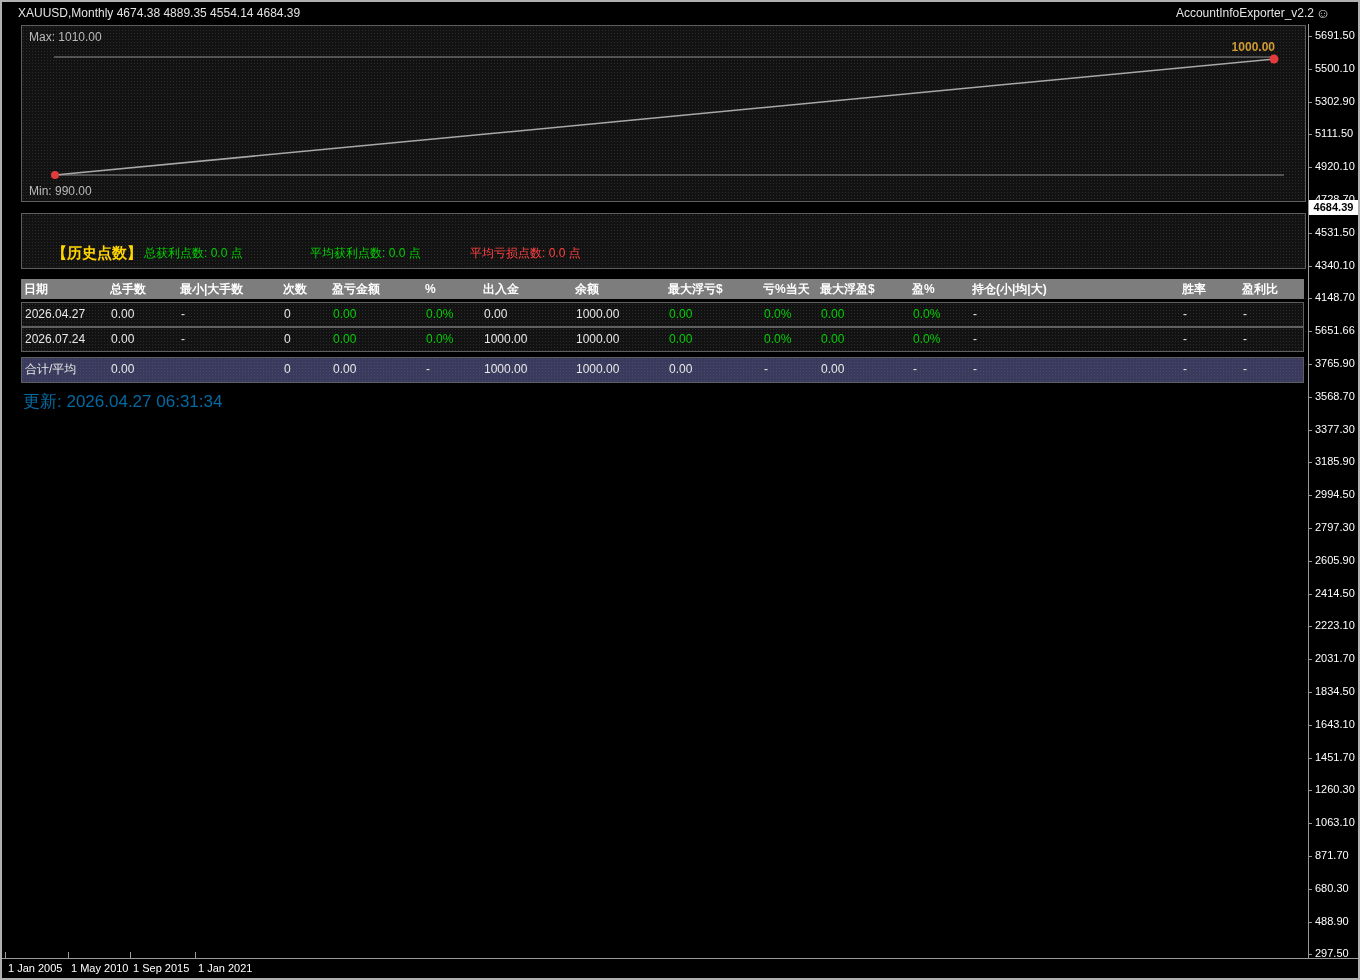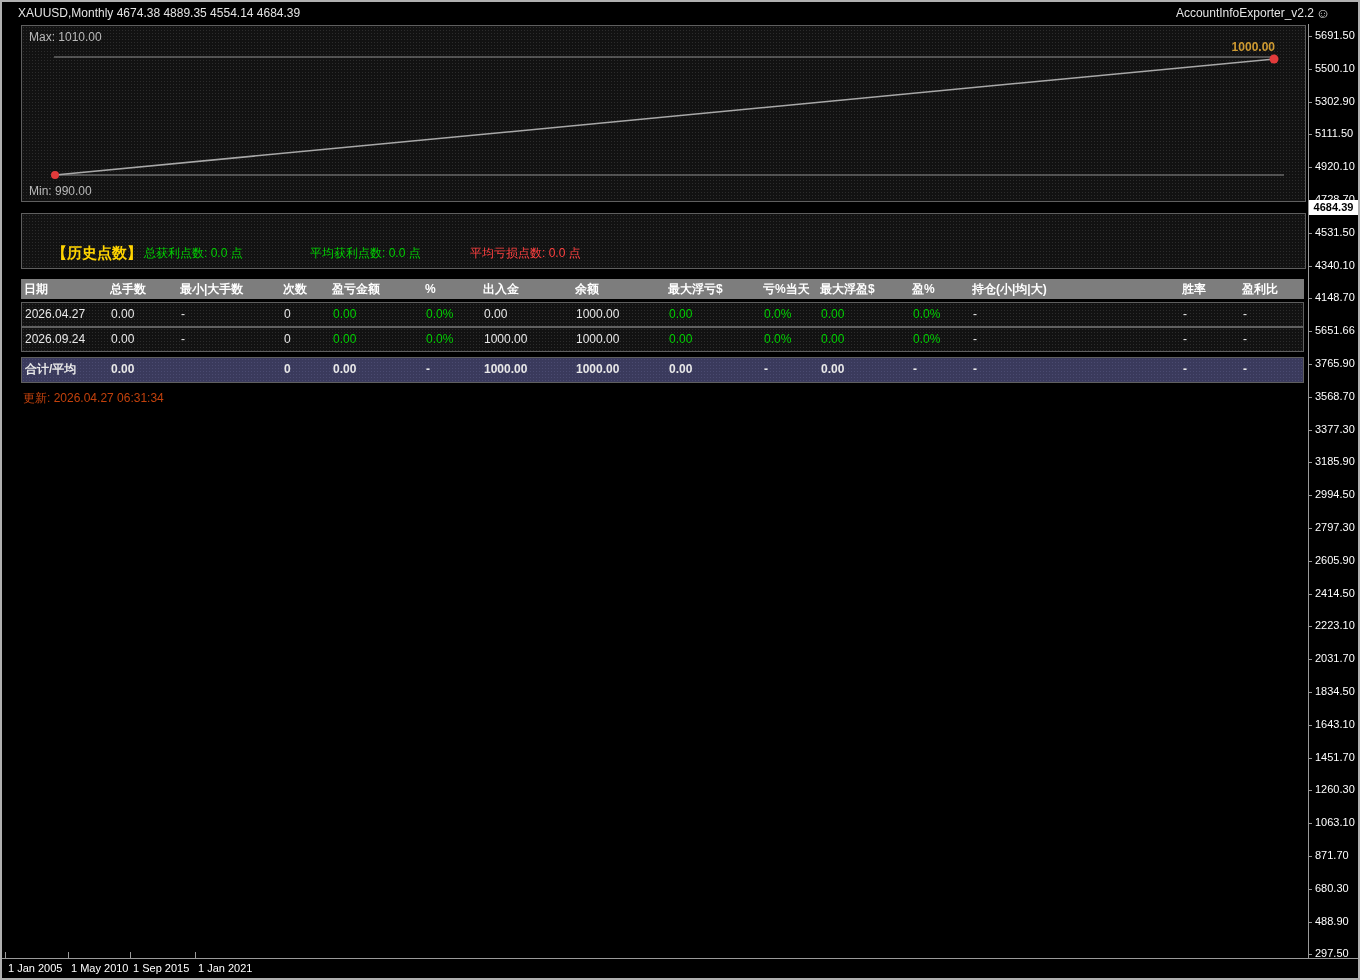--- a/index.html
+++ b/index.html
@@ -25,21 +25,21 @@
 
   .tblhead{position:absolute;left:19px;top:277px;width:1283px;height:20px;background:#7d7d7d;
            display:flex;color:#fff;font-size:12px;font-weight:700;line-height:20px;
            box-sizing:border-box;padding-left:3px;}
   .trow{position:absolute;left:19px;width:1283px;height:25px;border:1px solid #5f5f5f;
         display:flex;font-size:12px;line-height:23px;box-sizing:border-box;padding-left:3px;color:#e8e8e8;}
   .trow.total{background-color:#3a3a5c;
         background-image:radial-gradient(#4a4a70 0.8px, transparent 0.9px);background-size:3px 3px;}
   .cell{flex:0 0 auto;overflow:hidden;white-space:nowrap;}
 
-  .update{position:absolute;left:21px;top:388px;color:#c2410c;font-size:12px;text-align:center;}
+  .update{position:absolute;left:21px;top:388px;color:#0369a1;font-size:17px;text-align:center;}
 
   .vaxis{position:absolute;left:1306px;top:22px;width:50px;height:934px;}
   .vaxis-line{position:absolute;left:1306px;top:22px;width:1px;height:934px;background:#9a9a9a;}
   .plabel{position:absolute;left:1313px;color:#fff;font-size:11px;line-height:13px;white-space:nowrap;}
   .ptick{position:absolute;left:1306px;width:4px;height:1px;background:#9a9a9a;}
   .pricebox{position:absolute;left:1307px;top:198px;width:49px;height:15px;background:#fff;color:#000;
             font-size:11px;font-weight:700;line-height:15px;text-align:center;z-index:5;}
 
   .haxis{position:absolute;left:0;top:948px;width:1356px;height:28px;}
   .haxis-line{position:absolute;left:0;top:956px;width:1356px;height:1px;background:#9a9a9a;}
@@ -108,37 +108,37 @@
         <span class="cell" style="width: 93px; color: rgb(232, 232, 232);">1000.00</span>
         <span class="cell" style="width: 95px; color: rgb(0, 207, 0);">0.00</span>
         <span class="cell" style="width: 57px; color: rgb(0, 207, 0);">0.0%</span>
         <span class="cell" style="width: 92px; color: rgb(0, 207, 0);">0.00</span>
         <span class="cell" style="width: 60px; color: rgb(0, 207, 0);">0.0%</span>
         <span class="cell" style="width: 210px; color: rgb(232, 232, 232);">-</span>
         <span class="cell" style="width: 60px; color: rgb(232, 232, 232);">-</span>
         <span class="cell" style="width: 60px; color: rgb(232, 232, 232);">-</span>
       </div>
       <div class="trow dots" style="top: 325px;">
-        <span class="cell" style="width: 86px; color: rgb(232, 232, 232);">2026.09.24</span>
+        <span class="cell" style="width: 86px; color: rgb(232, 232, 232);">2026.07.24</span>
         <span class="cell" style="width: 70px; color: rgb(232, 232, 232);">0.00</span>
         <span class="cell" style="width: 103px; color: rgb(232, 232, 232);">-</span>
         <span class="cell" style="width: 49px; color: rgb(232, 232, 232);">0</span>
         <span class="cell" style="width: 93px; color: rgb(0, 207, 0);">0.00</span>
         <span class="cell" style="width: 58px; color: rgb(0, 207, 0);">0.0%</span>
         <span class="cell" style="width: 92px; color: rgb(232, 232, 232);">1000.00</span>
         <span class="cell" style="width: 93px; color: rgb(232, 232, 232);">1000.00</span>
         <span class="cell" style="width: 95px; color: rgb(0, 207, 0);">0.00</span>
         <span class="cell" style="width: 57px; color: rgb(0, 207, 0);">0.0%</span>
         <span class="cell" style="width: 92px; color: rgb(0, 207, 0);">0.00</span>
         <span class="cell" style="width: 60px; color: rgb(0, 207, 0);">0.0%</span>
         <span class="cell" style="width: 210px; color: rgb(232, 232, 232);">-</span>
         <span class="cell" style="width: 60px; color: rgb(232, 232, 232);">-</span>
         <span class="cell" style="width: 60px; color: rgb(232, 232, 232);">-</span>
       </div>
-      <div class="trow total" style="top: 355px; height: 26px; font-weight: bold;">
+      <div class="trow total" style="top: 355px; height: 26px;">
         <span class="cell" style="width: 86px; color: rgb(232, 232, 232);">合计/平均</span>
         <span class="cell" style="width: 70px; color: rgb(232, 232, 232);">0.00</span>
         <span class="cell" style="width: 103px; color: rgb(232, 232, 232); margin-top: 28px;">0.00|0.00</span>
         <span class="cell" style="width: 49px; color: rgb(232, 232, 232);">0</span>
         <span class="cell" style="width: 93px; color: rgb(232, 232, 232);">0.00</span>
         <span class="cell" style="width: 58px; color: rgb(232, 232, 232);">-</span>
         <span class="cell" style="width: 92px; color: rgb(232, 232, 232);">1000.00</span>
         <span class="cell" style="width: 93px; color: rgb(232, 232, 232);">1000.00</span>
         <span class="cell" style="width: 95px; color: rgb(232, 232, 232);">0.00</span>
         <span class="cell" style="width: 57px; color: rgb(232, 232, 232);">-</span>

